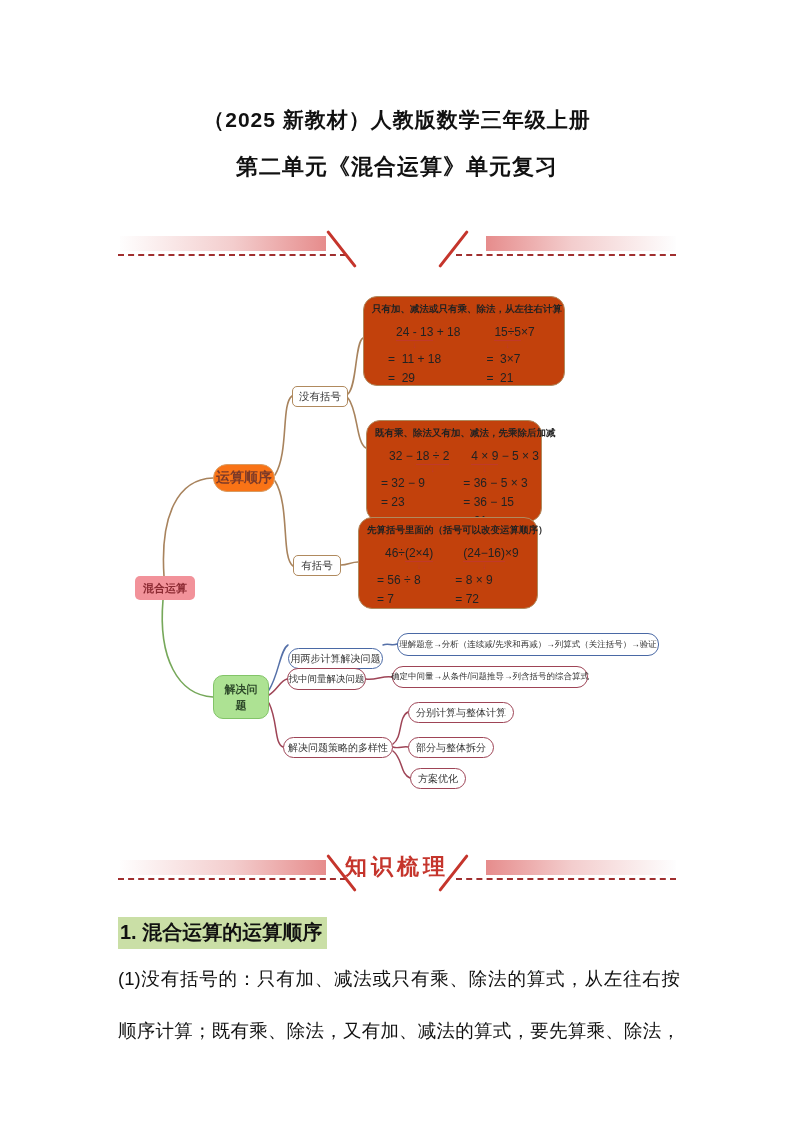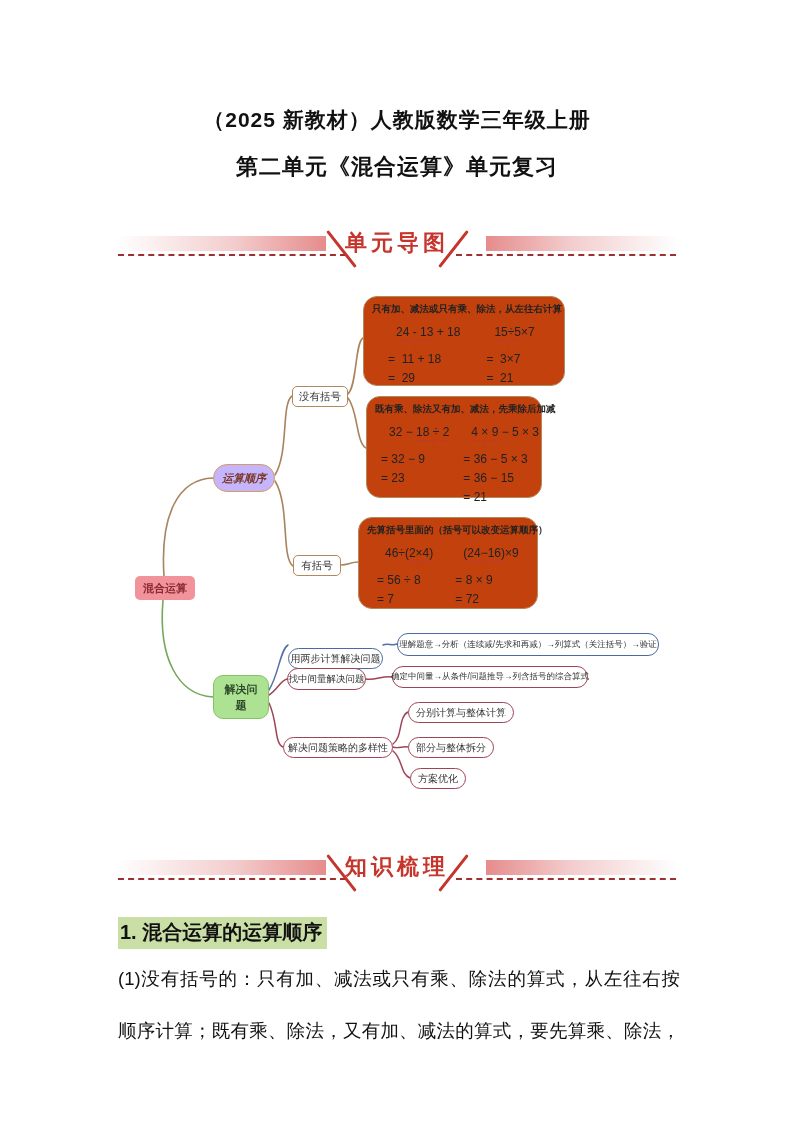--- a/index.html
+++ b/index.html
@@ -29,43 +29,43 @@
     font-size:22px; font-weight:bold; color:#c5352c; letter-spacing:4px; }
   #banner-map { top:226px; }
   #banner-knowledge { top:850px; }
 
   
   #map-lines { position:absolute; left:0; top:0; width:794px; height:1123px; z-index:1; }
   .node { position:absolute; z-index:2; display:flex; align-items:center; justify-content:center;
     background:#fff; color:#333; white-space:nowrap; }
   .n-root { left:135px; top:576px; width:60px; height:24px; background:#f2929a; color:#8d2b33;
     font-weight:bold; font-size:11px; border-radius:5px; }
-  .n-order { left:213px; top:464px; width:62px; height:28px; background:#c4b5fd; color:#7c3a28;
-    font-weight:bold; font-size:11px; border-radius:14px; border:1px solid #d89c63;font-style:italic; }
+  .n-order { left:213px; top:464px; width:62px; height:28px; background:#f97316; color:#7c3a28;
+    font-weight:bold; font-size:14px; border-radius:14px; border:1px solid #d89c63; }
   .n-white { border:1.3px solid #b08a5e; border-radius:5px; font-size:10.5px; }
   .n-noparen { left:292px; top:386px; width:56px; height:21px; }
   .n-paren   { left:293px; top:555px; width:48px; height:21px; }
   .n-solve { left:213px; top:675px; width:56px; height:44px; background:#ade293; color:#2e4a2a;
     font-weight:bold; font-size:11px; border-radius:10px; border:1.3px solid #82c468;
     text-align:center; white-space:normal; line-height:1.5; padding:0 6px; }
   .n-blue   { border:1.3px solid #4a69a5; border-radius:11px; font-size:10px; }
   .n-maroon { border:1.3px solid #9e4456; border-radius:11px; font-size:10px; }
   .n-twostep   { left:288px; top:648px; width:95px;  height:21px; }
   .n-twostep-d { left:397px; top:633px; width:262px; height:23px; font-size:8.5px; }
   .n-mid       { left:287px; top:668px; width:79px;  height:22px; font-size:9.5px; }
   .n-mid-d     { left:392px; top:666px; width:196px; height:22px; font-size:8.5px; }
   .n-strategy  { left:283px; top:737px; width:110px; height:21px; }
   .n-strat1 { left:408px; top:702px; width:106px; height:21px; }
   .n-strat2 { left:408px; top:737px; width:86px;  height:21px; }
   .n-strat3 { left:410px; top:768px; width:56px;  height:21px; }
 
   .bigbox { position:absolute; z-index:2; background:#c2410c; border:1.5px solid #b08a5e;
     border-radius:14px; padding:6px 8px 4px 8px; }
   #box1 { left:363px; top:296px; width:202px; height:90px; }
-  #box2 { left:366px; top:396px; width:176px; height:102px; }
+  #box2 { left:366px; top:420px; width:176px; height:102px; }
   #box3 { left:358px; top:517px; width:180px; height:92px; }
   .bigbox .hdr { font-size:9.5px; font-weight:bold; color:#222; margin-bottom:9px; white-space:nowrap; }
   .cols { display:flex; }
   #box1 .cols { gap:26px; padding-left:16px; }
   #box2 .cols { gap:14px; padding-left:6px; }
   #box3 .cols { gap:22px; padding-left:10px; }
   .col { font-size:12px; color:#222; }
   .expr { white-space:pre; margin-bottom:13px; padding-left:8px; }
   .mark { position:relative; border-bottom:1.6px solid #c0392b; padding-bottom:1px; }
   .mark::after { content:"↓"; position:absolute; top:100%; left:50%; transform:translateX(-50%);
@@ -83,21 +83,20 @@
 
 <div class="page">
 
   <div class="doc-title">（2025 新教材）人教版数学三年级上册</div>
   <div class="doc-subtitle">第二单元《混合运算》单元复习</div>
 
   <div class="banner" id="banner-map">
     <div class="bar bar-left"></div>
     <div class="dash dash-left"></div>
     <div class="slash slash-left"></div>
-    <div class="banner-title">单元导图</div>
     <div class="slash slash-right"></div>
     <div class="bar bar-right"></div>
     <div class="dash dash-right"></div>
   </div>
 
   <svg id="map-lines" viewBox="0 0 794 1123" fill="none" xmlns="http://www.w3.org/2000/svg">
     <g stroke="#a8835d" stroke-width="1.6" stroke-linecap="round">
       <path d="M 164,576 C 160,515 178,479 213,478"></path>
       <path d="M 275,475 C 289,452 281,404 292,396"></path>
       <path d="M 275,481 C 290,505 281,558 293,566"></path>

